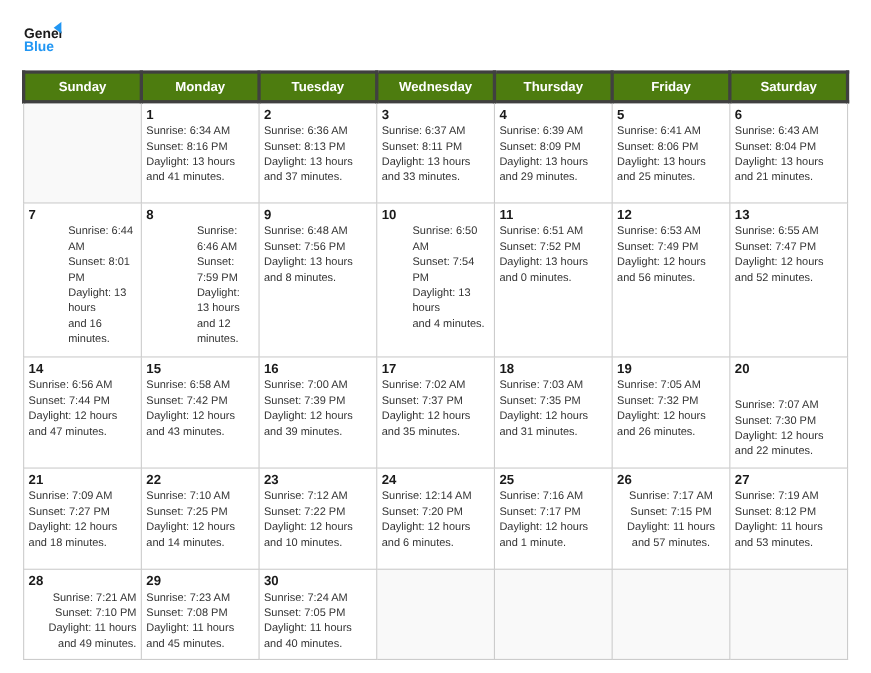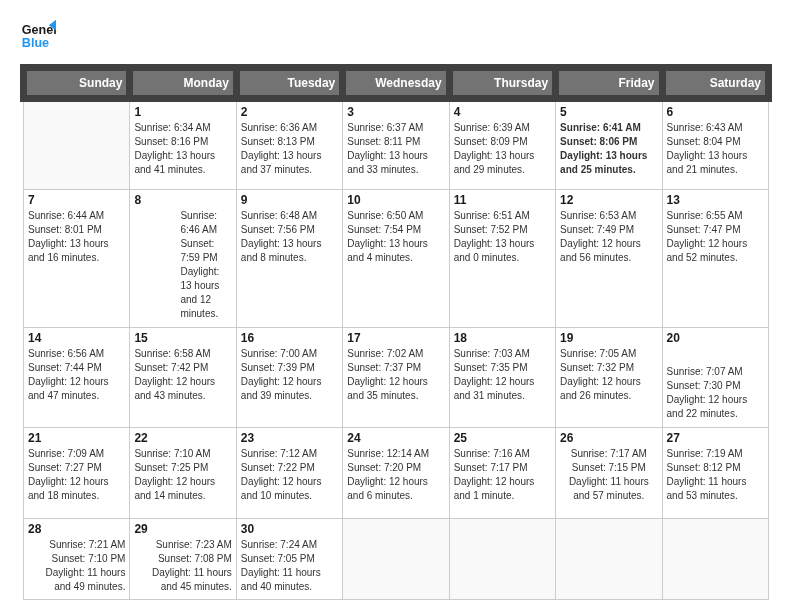--- a/index.html
+++ b/index.html
@@ -46,27 +46,27 @@
       margin-top: 2px;
     }
     .calendar {
       flex: 1;
       border: 1px solid #ccc;
       border-collapse: collapse;
       width: 100%;
       table-layout: fixed;
     }
     .calendar th {
-      background-color: #737373;
+      background-color: #4d7c0f;
       color: #fff;
       font-size: 12px;
       font-weight: bold;
       padding: 5px 4px;
-      text-align: right;
-      border: 7px solid #404040;
+      text-align: center;
+      border: 3px solid #404040;
     }
     .calendar td {
       border: 1px solid #ccc;
       vertical-align: top;
       padding: 3px 4px;
       font-size: 9.5px;
       color: #333;
       height: 88px;
     }
     .day-num {
@@ -144,58 +144,58 @@
           </td>
           <td>
             <span class="day-num">4</span>
             <div class="day-info" style="white-space: pre-line;">Sunrise: 6:39 AM
 Sunset: 8:09 PM
 Daylight: 13 hours
 and 29 minutes.</div>
           </td>
           <td>
             <span class="day-num">5</span>
-            <div class="day-info" style="white-space: pre-line; font-weight: bold;">Sunrise: 6:41 AM
+            <div class="day-info" style="white-space: pre-line;">Sunrise: 6:41 AM
 Sunset: 8:06 PM
 Daylight: 13 hours
 and 25 minutes.</div>
           </td>
           <td>
             <span class="day-num">6</span>
             <div class="day-info" style="white-space: pre-line;">Sunrise: 6:43 AM
 Sunset: 8:04 PM
 Daylight: 13 hours
 and 21 minutes.</div>
           </td>
         </tr>
         <tr>
           <td>
             <span class="day-num">7</span>
-            <div class="day-info" style="white-space: pre-line;">Sunrise: 6:44 AM
+            <div class="day-info" style="white-space: pre-line; margin-left: 36px;">Sunrise: 6:44 AM
 Sunset: 8:01 PM
 Daylight: 13 hours
 and 16 minutes.</div>
           </td>
           <td>
             <span class="day-num">8</span>
             <div class="day-info" style="white-space: pre-line; margin-left: 46px;">Sunrise: 6:46 AM
 Sunset: 7:59 PM
 Daylight: 13 hours
 and 12 minutes.</div>
           </td>
           <td>
             <span class="day-num">9</span>
             <div class="day-info" style="white-space: pre-line;">Sunrise: 6:48 AM
 Sunset: 7:56 PM
 Daylight: 13 hours
 and 8 minutes.</div>
           </td>
           <td>
             <span class="day-num">10</span>
-            <div class="day-info" style="white-space: pre-line;">Sunrise: 6:50 AM
+            <div class="day-info" style="white-space: pre-line; margin-left: 28px;">Sunrise: 6:50 AM
 Sunset: 7:54 PM
 Daylight: 13 hours
 and 4 minutes.</div>
           </td>
           <td>
             <span class="day-num">11</span>
             <div class="day-info" style="white-space: pre-line;">Sunrise: 6:51 AM
 Sunset: 7:52 PM
 Daylight: 13 hours
 and 0 minutes.</div>
@@ -320,21 +320,21 @@
         <tr class="last-row">
           <td>
             <span class="day-num">28</span>
             <div class="day-info" style="white-space: pre-line; text-align: right;">Sunrise: 7:21 AM
 Sunset: 7:10 PM
 Daylight: 11 hours
 and 49 minutes.</div>
           </td>
           <td>
             <span class="day-num">29</span>
-            <div class="day-info" style="white-space: pre-line; text-align: right;">Sunrise: 7:23 AM
+            <div class="day-info" style="white-space: pre-line;">Sunrise: 7:23 AM
 Sunset: 7:08 PM
 Daylight: 11 hours
 and 45 minutes.</div>
           </td>
           <td>
             <span class="day-num">30</span>
             <div class="day-info" style="white-space: pre-line;">Sunrise: 7:24 AM
 Sunset: 7:05 PM
 Daylight: 11 hours
 and 40 minutes.</div>

